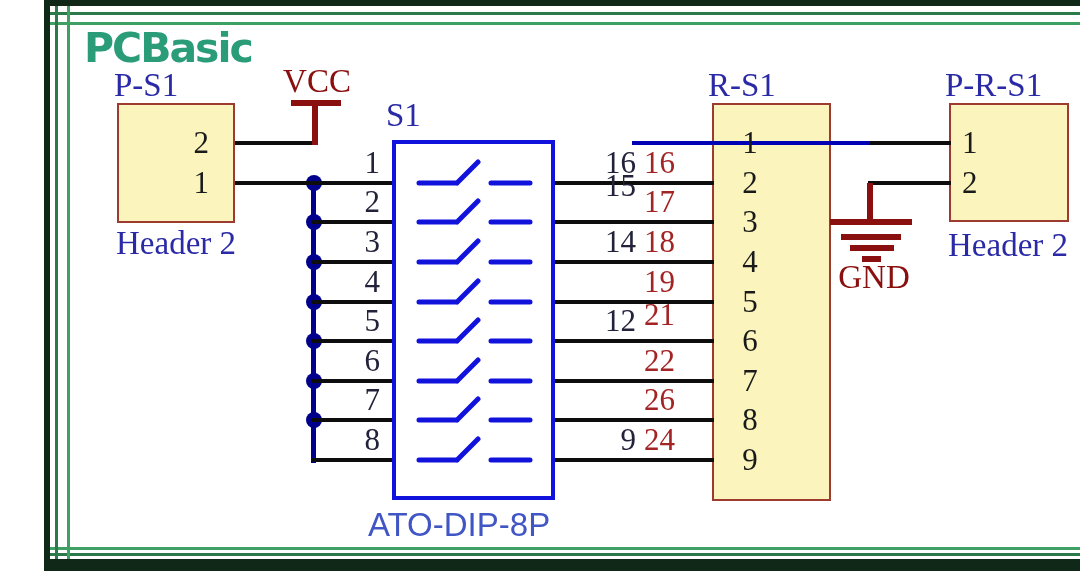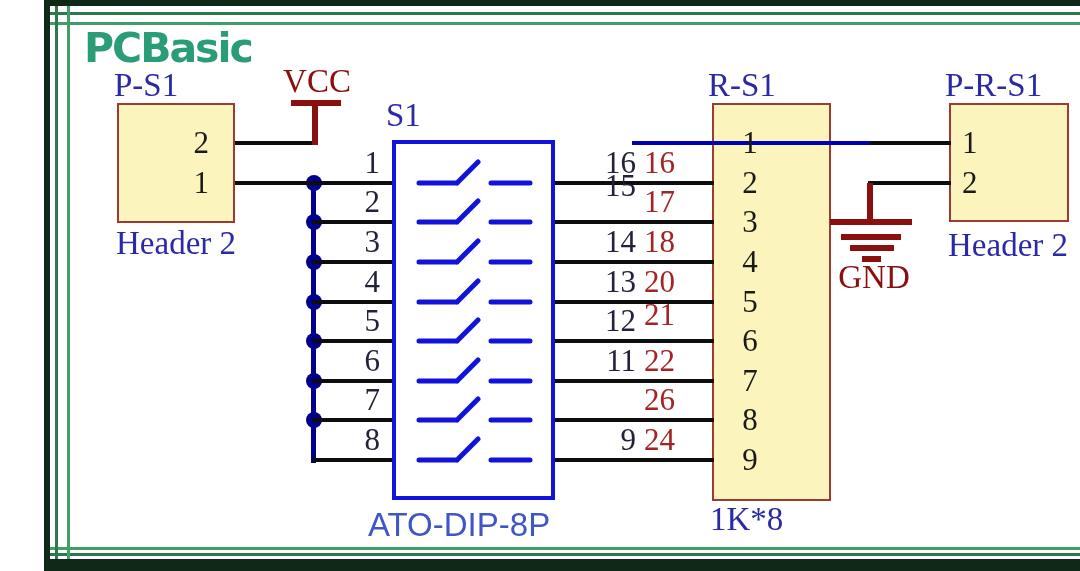--- a/index.html
+++ b/index.html
@@ -120,29 +120,27 @@
   <span class="num numL" style="top:225px">3</span>
   <span class="num numL" style="top:265px">4</span>
   <span class="num numL" style="top:304px">5</span>
   <span class="num numL" style="top:344px">6</span>
   <span class="num numL" style="top:383px">7</span>
   <span class="num numL" style="top:423px">8</span>
 
   <span class="num numR" style="top:146px">16</span>
   <span class="num numR" style="top:169px">15</span>
   <span class="num numR" style="top:225px">14</span>
-  <span class="num numR" style="top:265px">13</span>
   <span class="num numR" style="top:304px">12</span>
-  <span class="num numR" style="top:344px">11</span>
   <span class="num numR" style="top:423px">9</span>
 
   <span class="num net" style="top:146px">16</span>
   <span class="num net" style="top:185px">17</span>
   <span class="num net" style="top:225px">18</span>
-  <span class="num net" style="top:265px">20</span>
+  <span class="num net" style="top:265px">19</span>
   <span class="num net" style="top:298px">21</span>
   <span class="num net" style="top:344px">22</span>
   <span class="num net" style="top:383px">26</span>
   <span class="num net" style="top:423px">24</span>
 
   <span class="pin" style="left:103px;top:124px;width:62px;text-align:right">2</span>
   <span class="pin" style="left:103px;top:164px;width:62px;text-align:right">1</span>
 
   <span class="pin" style="left:688px;top:124px;width:36px;text-align:center">1</span>
   <span class="pin" style="left:688px;top:164px;width:36px;text-align:center">2</span>
@@ -155,17 +153,16 @@
   <span class="pin" style="left:688px;top:441px;width:36px;text-align:center">9</span>
 
   <span class="pin" style="left:918px;top:124px;width:50px">1</span>
   <span class="pin" style="left:918px;top:164px;width:50px">2</span>
 
   <div class="lbl" style="left:70px;top:66px">P-S1</div>
   <div class="lbl" style="left:72px;top:224px">Header 2</div>
   <div class="lbl" style="left:342px;top:96px">S1</div>
   <div id="atolbl">ATO-DIP-8P</div>
   <div class="lbl" style="left:664px;top:66px">R-S1</div>
-  <div class="lbl" style="left:666px;top:500px">1K*8</div>
   <div class="lbl" style="left:901px;top:66px">P-R-S1</div>
   <div class="lbl" style="left:904px;top:226px">Header 2</div>
 
 </div>
 
 </body></html>

